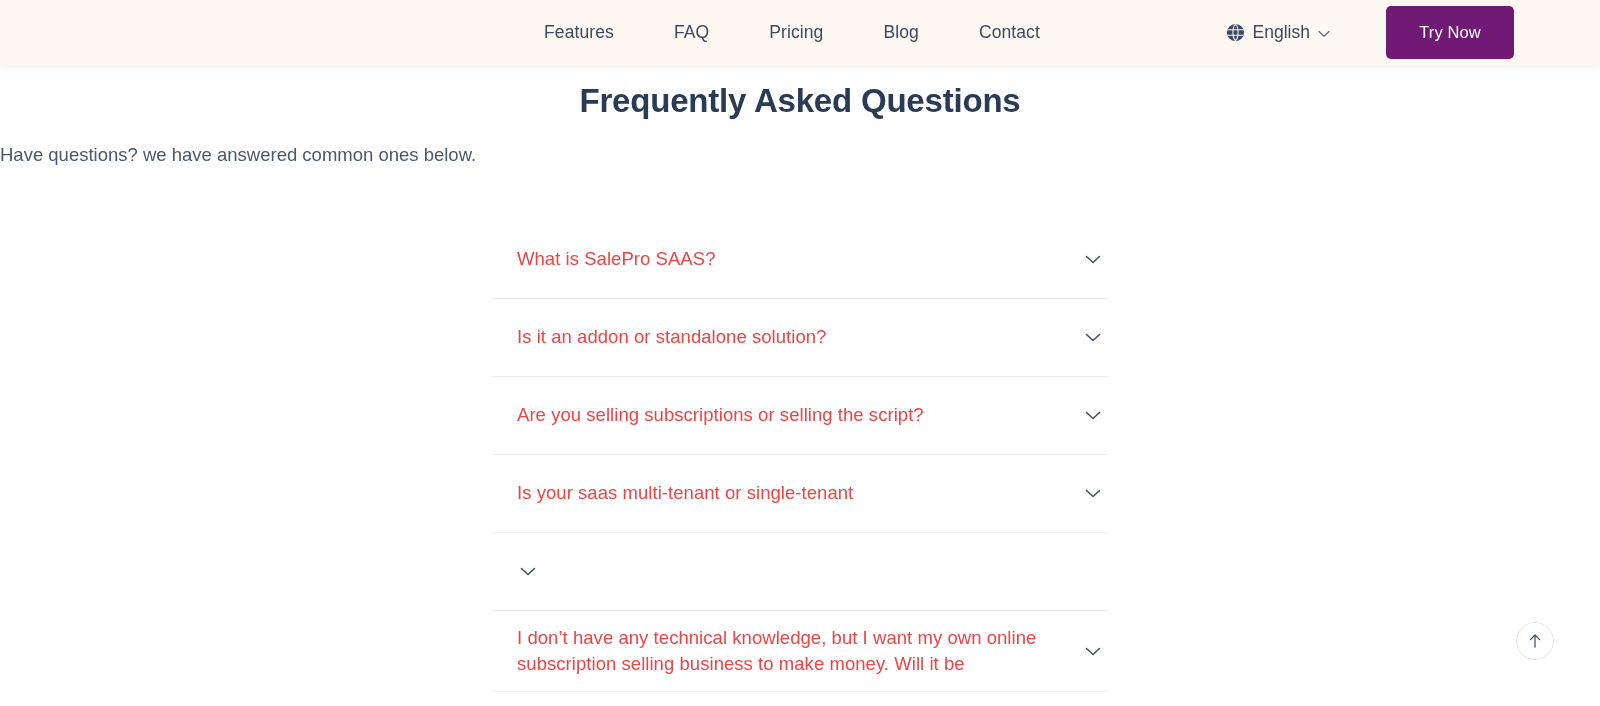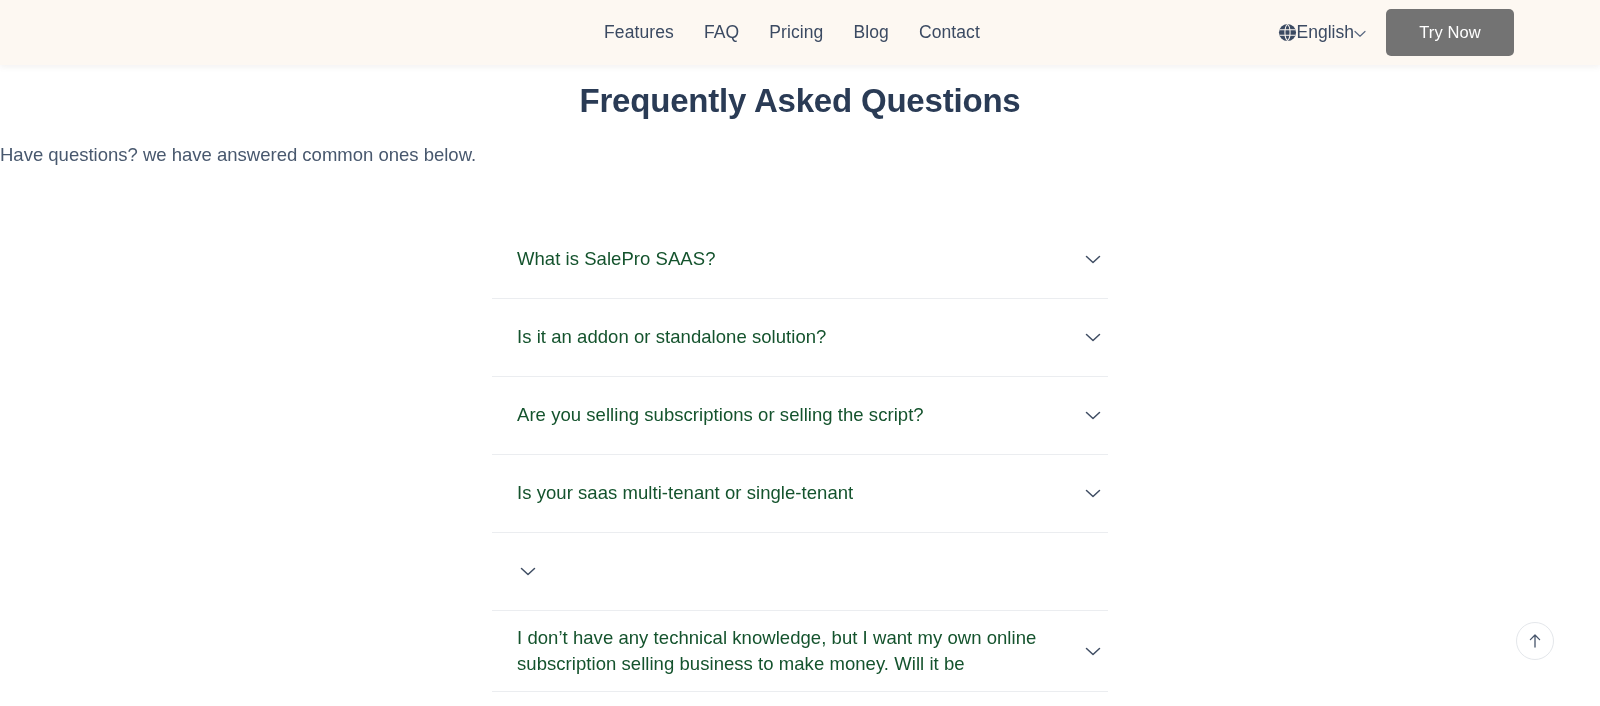--- a/index.html
+++ b/index.html
@@ -49,21 +49,21 @@
     top: 0; bottom: 0;
     display: flex;
     align-items: center;
     justify-content: center;
     gap: 0;
     pointer-events: none;
   }
   .main-nav .nav-inner {
     display: flex;
     align-items: center;
-    gap: 30px;
+    gap: 60px;
     pointer-events: auto;
     transform: translateX(-8px);
   }
   .nav-link {
     font-size: 17.5px;
     color: #3b4a62;
     text-decoration: none;
     letter-spacing: .1px;
     line-height: 1;
     cursor: pointer;
@@ -77,47 +77,49 @@
     top: 0;
     height: 100%;
     display: flex;
     align-items: center;
     gap: 0;
     padding-right: 0;
   }
   .lang-switch {
     display: flex;
     align-items: center;
+    gap: 8px;
     cursor: pointer;
     margin-right: 20px;
     user-select: none;
   }
   .globe-icon { display: block; width: 19px; height: 19px; flex: 0 0 auto; }
   .lang-label {
     font-size: 17.5px;
     color: #3b4a62;
     line-height: 1;
   }
   .lang-caret { display: block; width: 12px; height: 8px; margin-top: 2px; }
 
   .cta-button {
     display: inline-flex;
     align-items: center;
     justify-content: center;
-    background: #737373;
+    background: #701a75;
     color: #ffffff;
     font-size: 16.5px;
-    height: 47px;
+    height: 53px;
     width: 128px;
     border: none;
     border-radius: 5px;
     cursor: pointer;
     font-family: inherit;
     letter-spacing: .1px;
     margin-right: 86px;
+    margin-left: 36px;
   }
 
   
   .page-body {
     position: relative;
     width: 100%;
     height: 641px;
     background: #ffffff;
     overflow: hidden;
   }
@@ -152,21 +154,21 @@
     gap: 18px;
     min-height: 78px;
     padding: 14px 2px 14px 25px;
     border-bottom: 1px solid #ebedf0;
     cursor: pointer;
     background: transparent;
   }
 
   .faq-question {
     font-size: 18.5px;
-    color: #14532d;
+    color: #ef4444;
     line-height: 1.42;
     letter-spacing: .05px;
     max-width: 540px;
   }
 
   .faq-chevron {
     display: block;
     width: 22px;
     height: 22px;
     flex: 0 0 auto;

